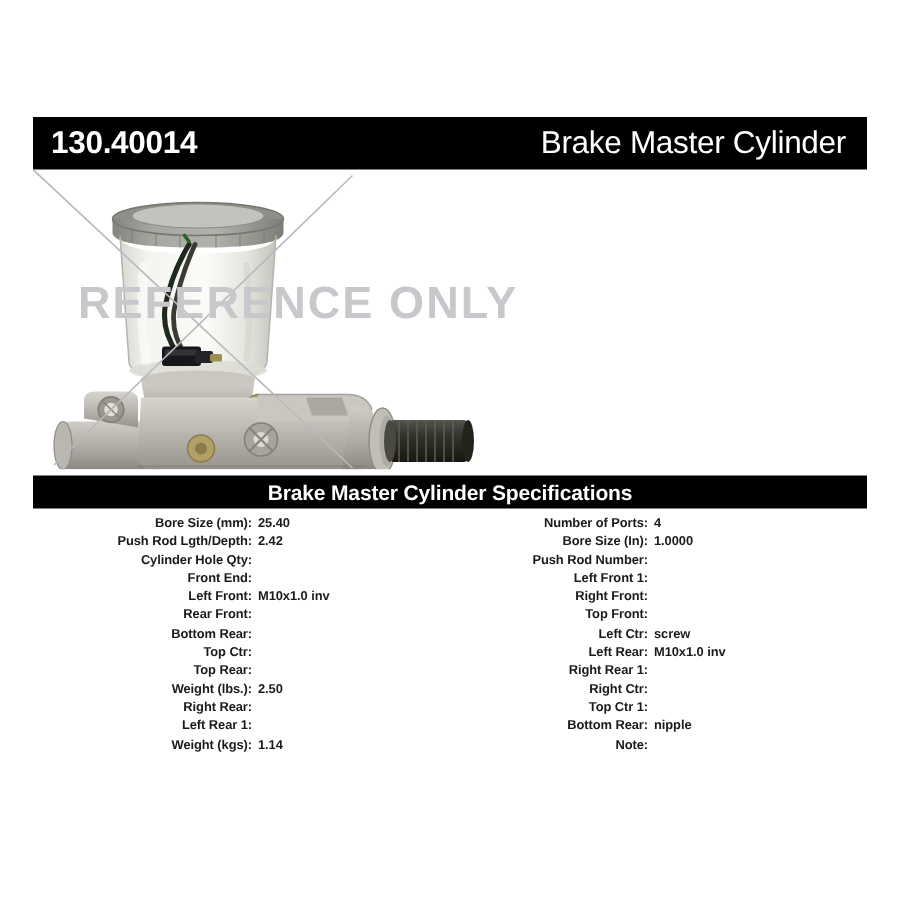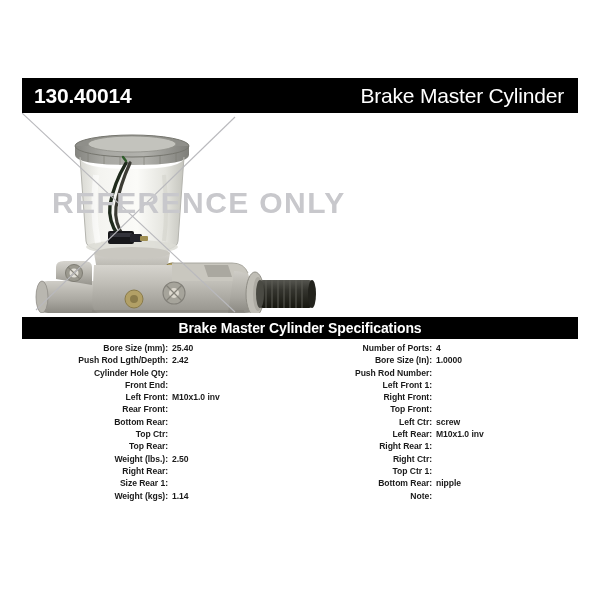--- a/index.html
+++ b/index.html
@@ -340,21 +340,21 @@
         </div>
         <div class="spec-row">
           <span class="spec-label">Weight (lbs.):</span>
           <span class="spec-value">2.50</span>
         </div>
         <div class="spec-row">
           <span class="spec-label">Right Rear:</span>
           <span class="spec-value"></span>
         </div>
         <div class="spec-row">
-          <span class="spec-label">Size Rear 1:</span>
+          <span class="spec-label">Left Rear 1:</span>
           <span class="spec-value"></span>
         </div>
         <div class="spec-row">
           <span class="spec-label">Weight (kgs):</span>
           <span class="spec-value">1.14</span>
         </div>
       </div>
     <div class="spec-col col-right" id="spec-col-right">
         <div class="spec-row">
           <span class="spec-label">Number of Ports:</span>

